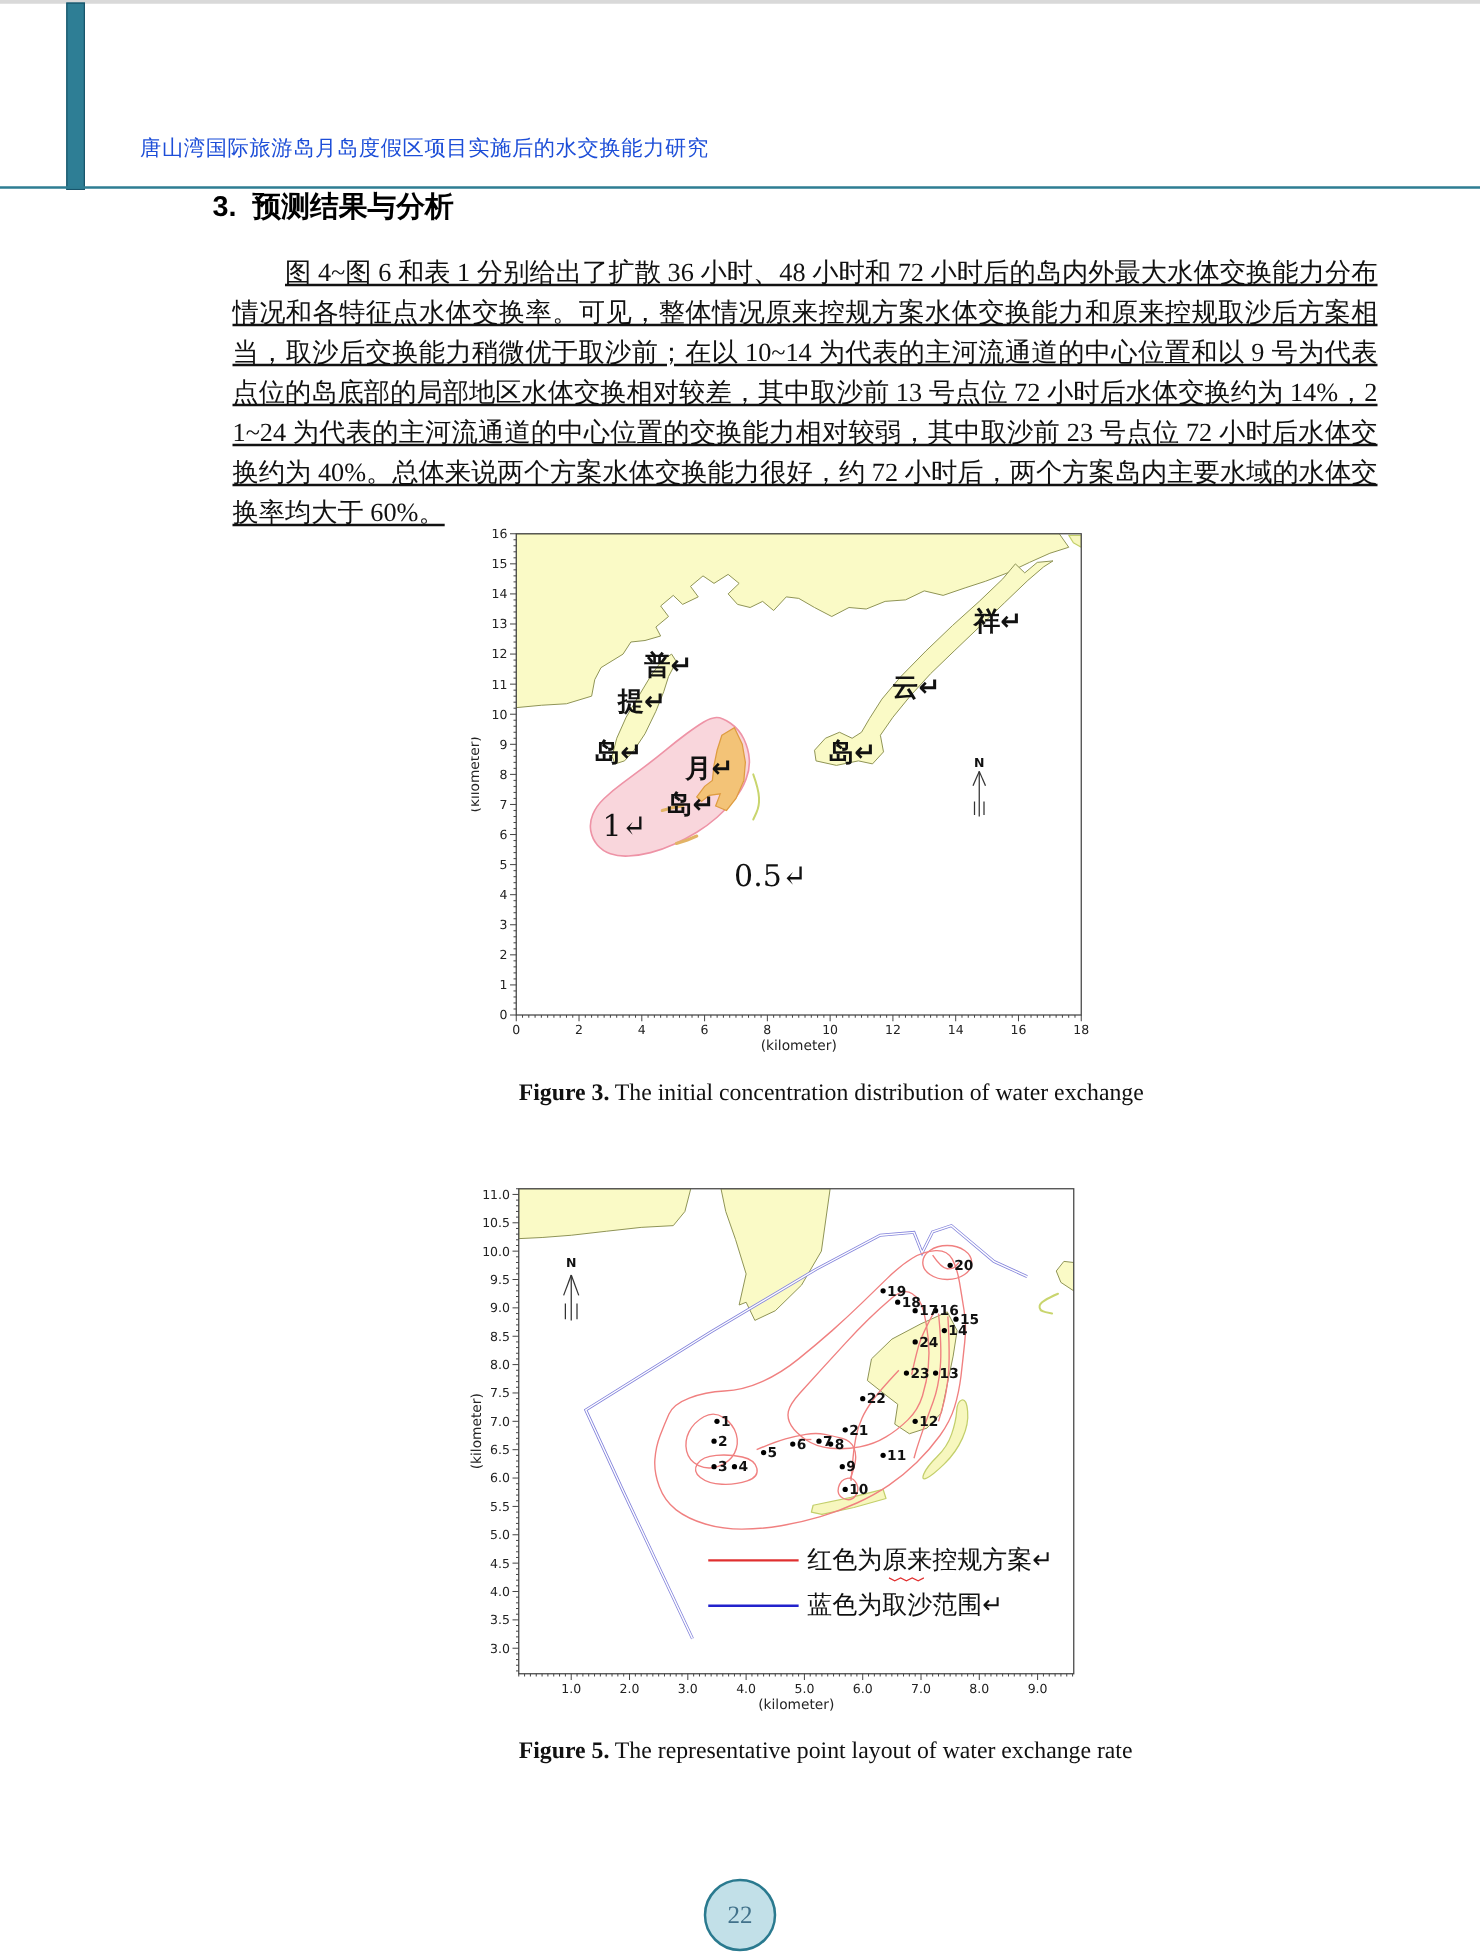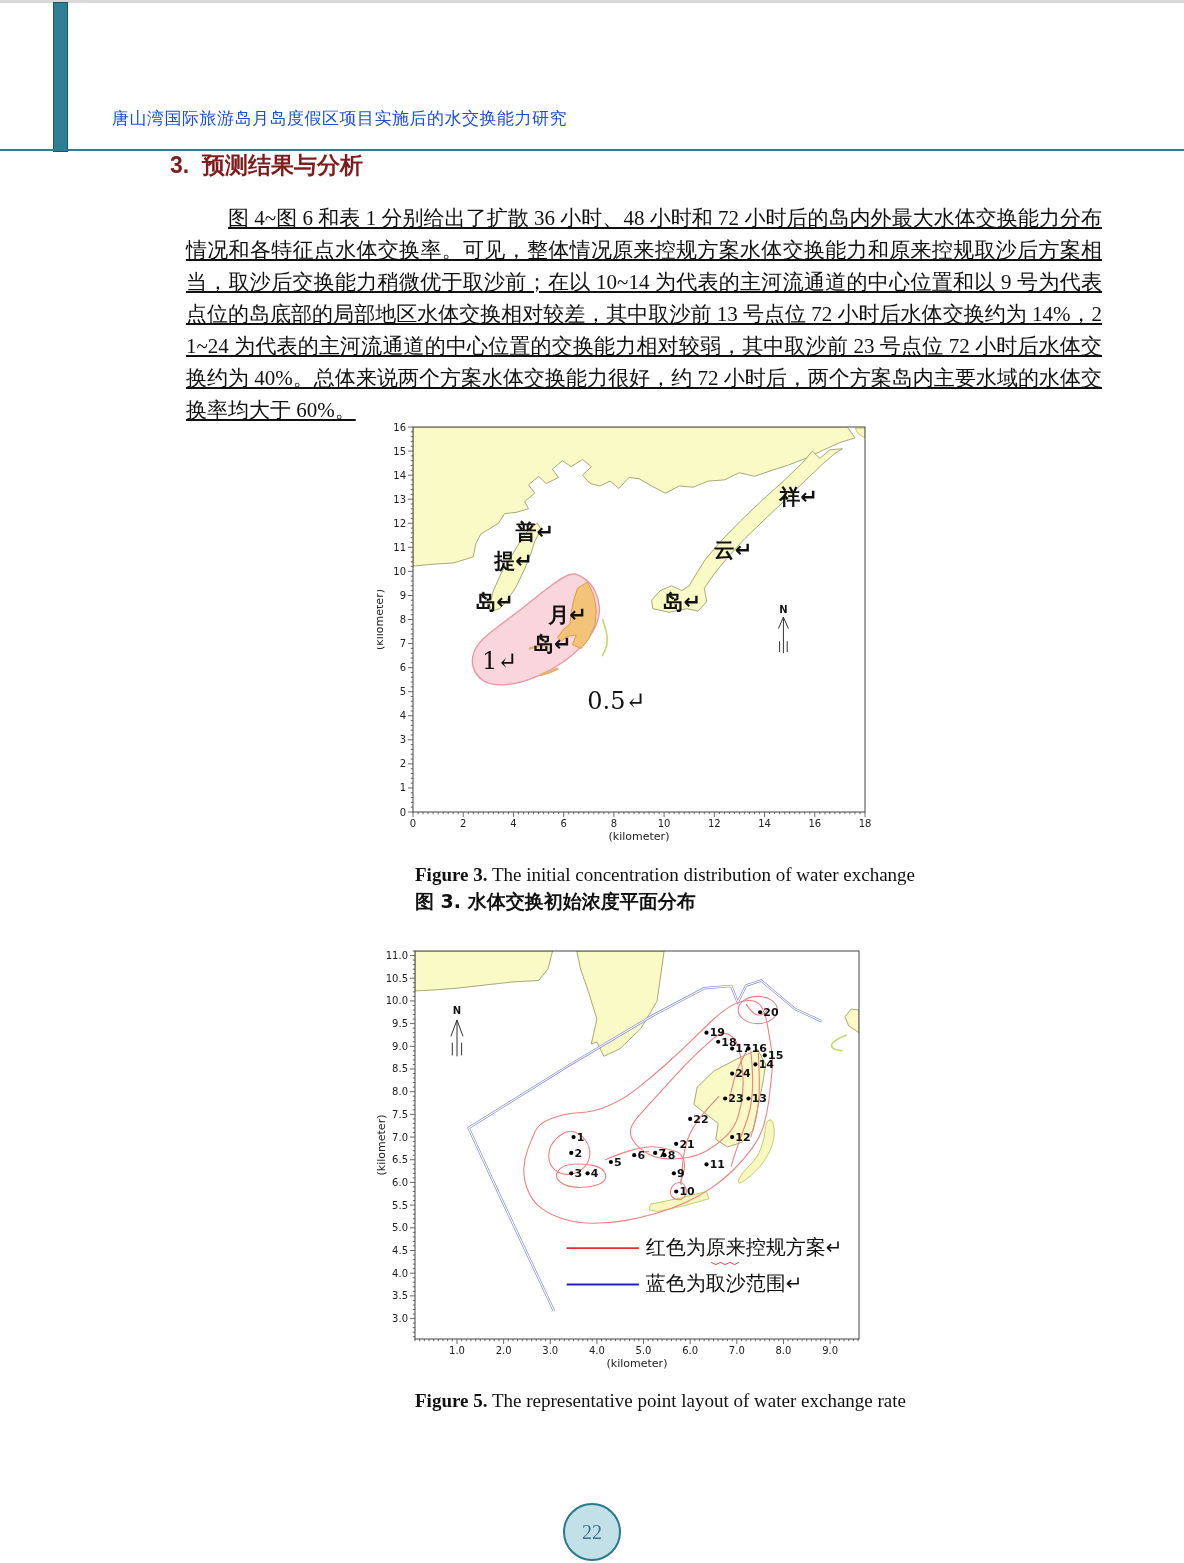--- a/index.html
+++ b/index.html
@@ -3,21 +3,21 @@
 <meta charset="utf-8">
 <style>
   html,body{margin:0;padding:0;}
   body{width:1184px;height:1563px;background:#ffffff;position:relative;overflow:hidden;
        font-family:"Liberation Serif",serif;color:#111;}
   .top-strip{position:absolute;left:0;top:0;width:100%;height:3px;background:#d9d9d9;}
   .accent-bar{position:absolute;left:53px;top:2px;width:13px;height:148px;background:#2E7E95;border:1px solid #19556B;}
   .header-title{position:absolute;left:112px;top:107px;font-size:17px;color:#1d4ed8;letter-spacing:.5px;}
   .divider{position:absolute;left:0;top:149px;width:100%;height:2px;background:#2E7D93;}
   .section-heading{position:absolute;left:170px;top:150px;margin:0;font-family:"Liberation Sans",sans-serif;
-       font-weight:700;font-size:23px;color:#7f1d1d;white-space:pre;}
+       font-weight:700;font-size:23px;color:#000000;white-space:pre;}
   .body-par{position:absolute;left:174px;top:190px;width:916px;margin:12px;font-size:21px;line-height:32px;
        text-align:justify;text-indent:2em;word-break:break-all;overflow-wrap:anywhere;text-decoration:underline;}
   svg.fig{position:absolute;background:#fff;}
   .fig3{left:377px;top:417px;}
   .fig4{left:357px;top:939px;}
   .cap{position:absolute;font-size:19px;line-height:27px;margin-left:37px;}
   .cap3{left:378px;top:861px;}
   .cap4{left:378px;top:1387px;}
   .cap .zh{font-family:"DejaVu Sans","Liberation Sans",sans-serif;font-weight:700;}
   .page-badge{position:absolute;left:563px;top:1503px;width:54px;height:54px;border-radius:50%;
@@ -293,21 +293,20 @@
       <line x1="36" y1="24.4375" x2="33.8" y2="24.4375" class="axt"></line>
       <line x1="36" y1="19.625" x2="33.8" y2="19.625" class="axt"></line>
       <line x1="36" y1="14.8125" x2="33.8" y2="14.8125" class="axt"></line>
       <line x1="36" y1="10" x2="31" y2="10" class="axt"></line>
       <text x="29" y="13.5" class="tick" text-anchor="end">16</text>
       <text x="262" y="423" class="axlab" text-anchor="middle">(kilometer)</text>
       <text class="axlab" text-anchor="middle" transform="translate(6,202.5) rotate(-90)">(kilometer)</text>
     </svg>
   <div class="cap cap3">
     <div class="capline"><b>Figure 3.</b><span> The initial concentration distribution of water exchange</span></div>
-    <div class="capline zh"><b>图 3.</b><span> 水体交换初始浓度平面分布</span></div>
   </div>
 
   <svg class="fig fig4" viewBox="0 0 512 432" style="width: 512px; height: 432px;">
       <defs>
         <clipPath id="f4-clip">
           <rect x="58" y="12" width="444" height="388"></rect>
         </clipPath>
       </defs>
       <rect x="58" y="12" width="444" height="388" fill="#fff"></rect>
       <g clip-path="url(#f4-clip)">

